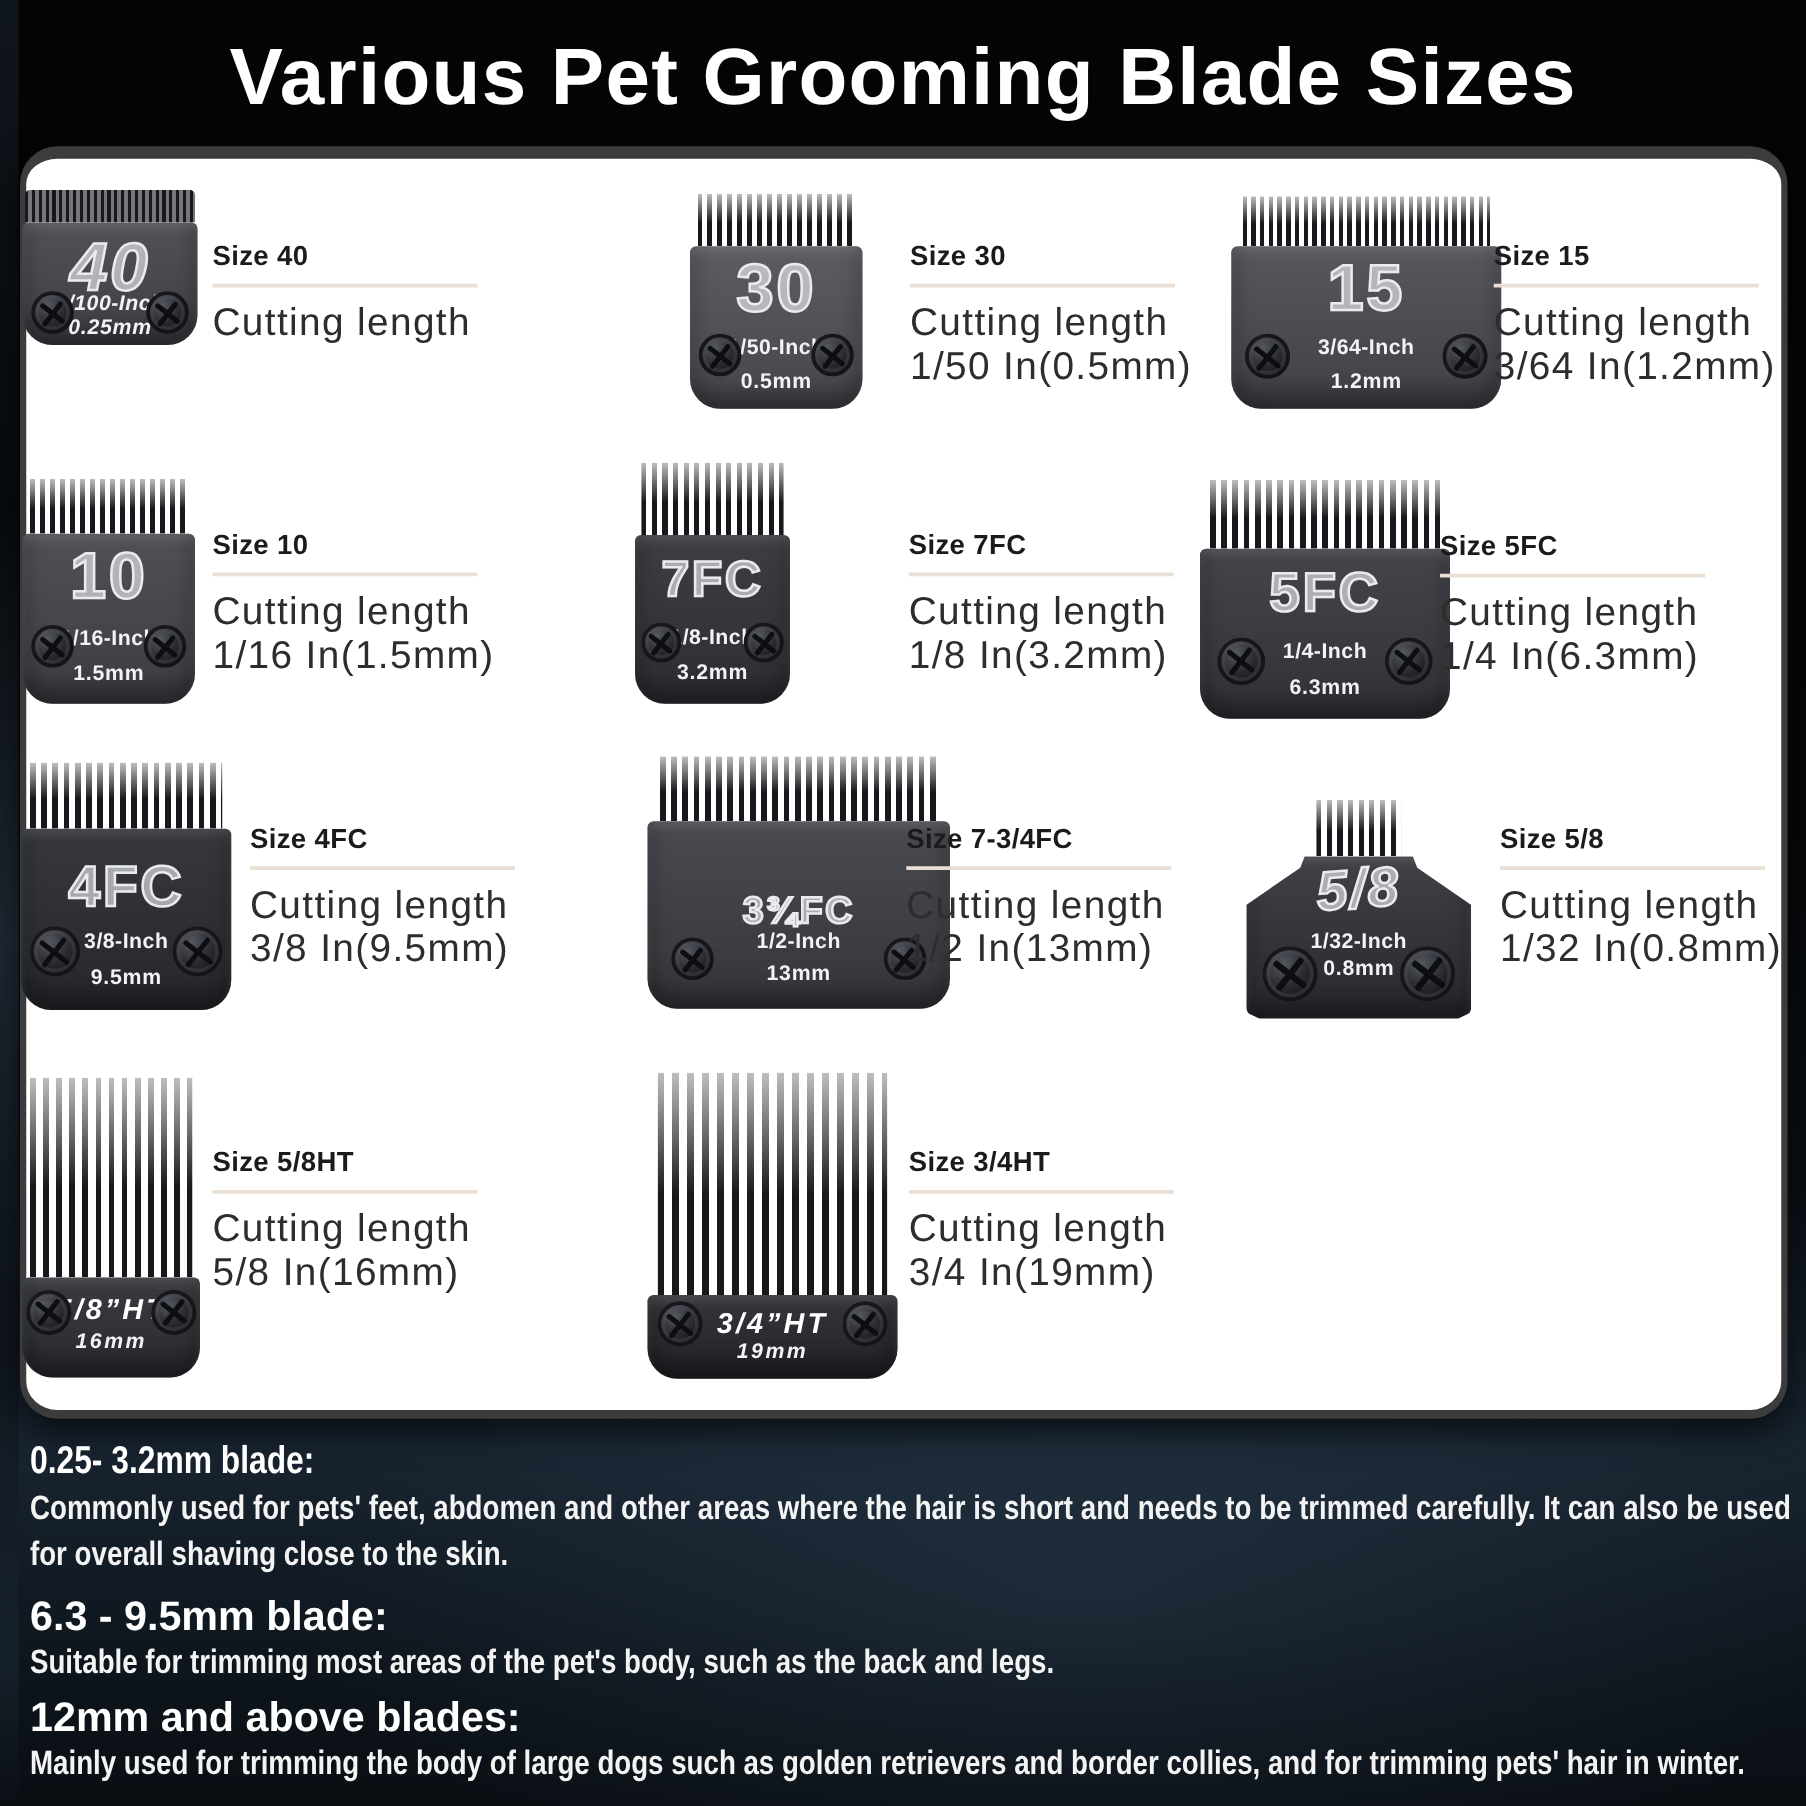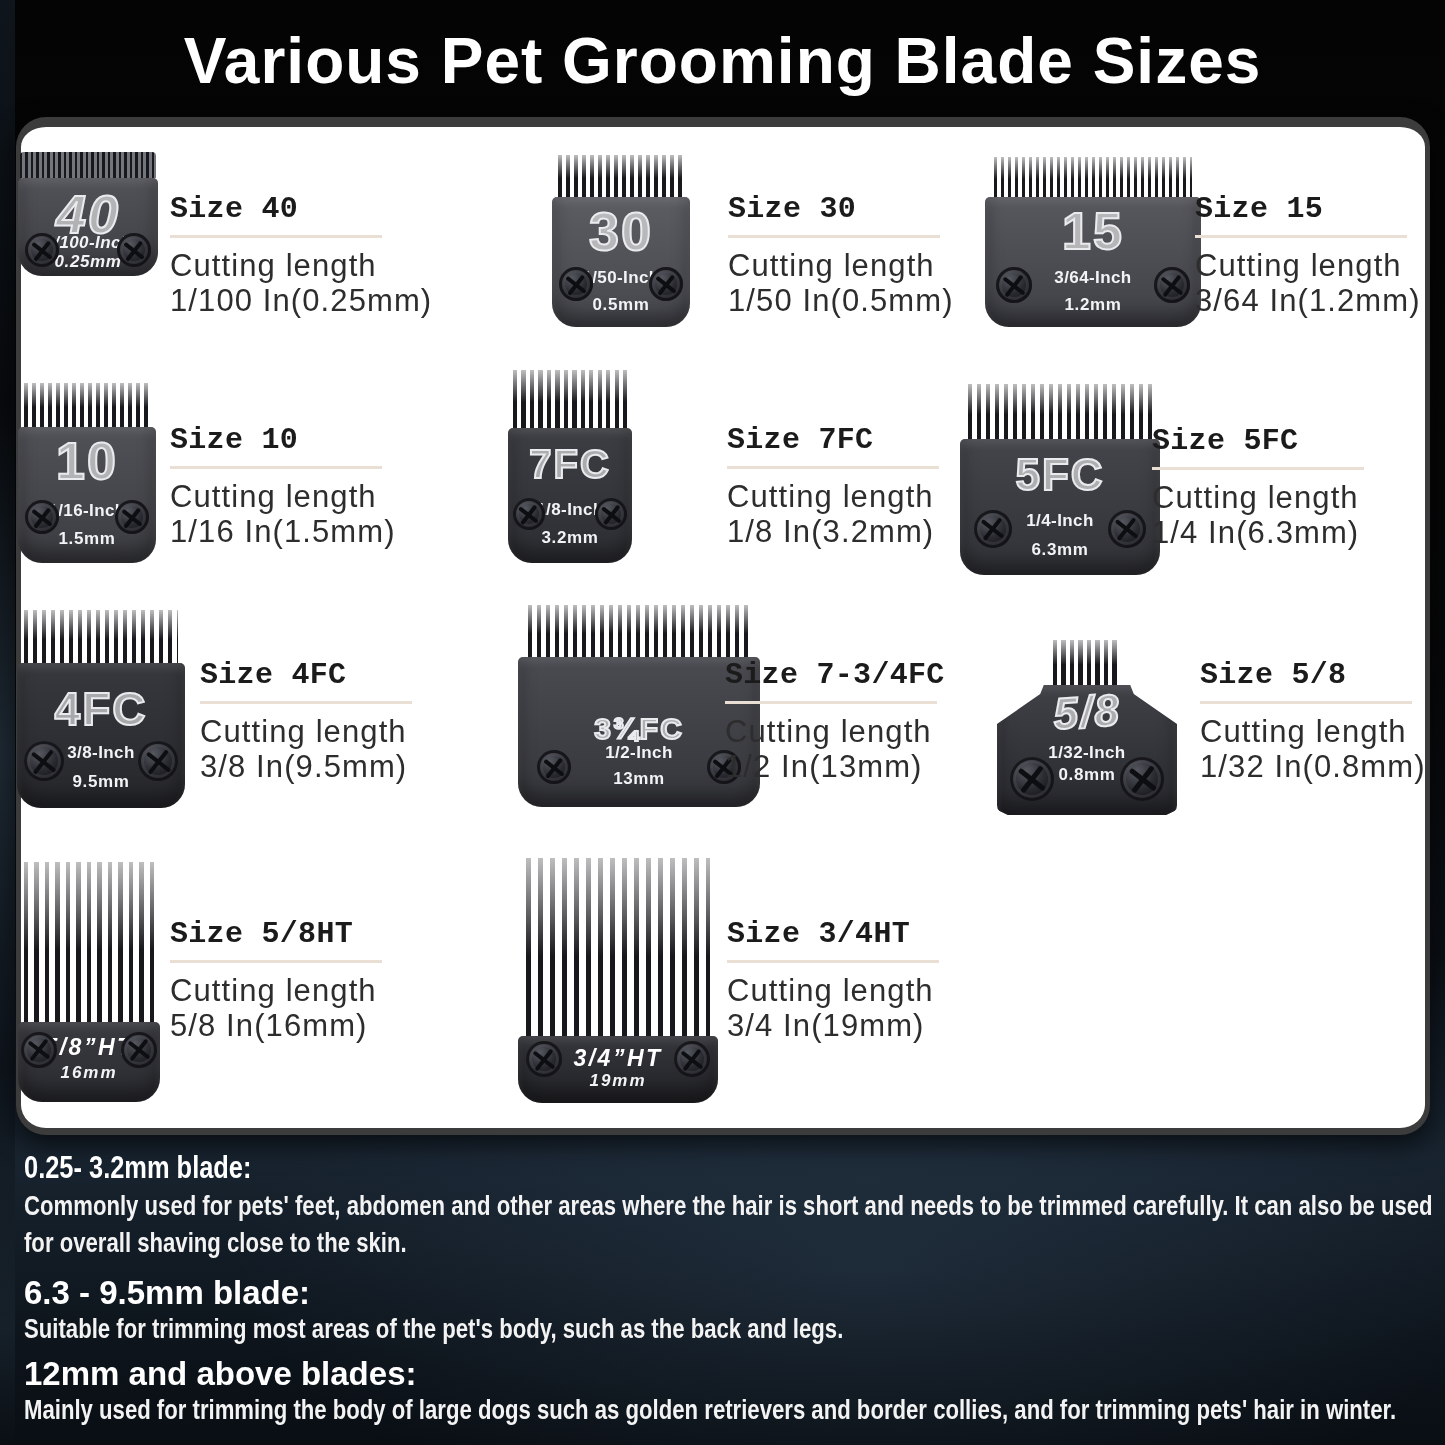--- a/index.html
+++ b/index.html
@@ -46,21 +46,21 @@
   .b58 .teeth{left:31%;right:31%;}
   .b58 .body{border-radius:0 0 10px 10px;
     clip-path:polygon(26% 0,74% 0,76% 7%,100% 30%,100% 96%,94% 100%,6% 100%,0 96%,0 30%,24% 7%);}
   .b58 .num{font-style:italic;transform:rotate(-4deg);}
   .ht .num{font-size:23px;font-style:italic;-webkit-text-stroke:0;color:#ffffff;letter-spacing:2.5px;
     text-shadow:none;font-weight:700;}
   .ht .mm{font-style:italic;letter-spacing:2px;}
 
   
   .tcell{position:absolute;}
-  .size-h{font-size:30px;font-weight:700;color:#1b1b1b;letter-spacing:.3px;white-space:nowrap;font-family:Liberation Mono, monospace;}
+  .size-h{font-size:22px;font-weight:700;color:#1b1b1b;letter-spacing:.3px;white-space:nowrap;}
   .tdiv{width:212px;height:3px;background:#eadfd5;margin:9px 0 10px 0;}
   .cut,.cutv{font-size:31px;font-weight:400;color:#2d2d2d;letter-spacing:1.1px;line-height:35px;white-space:nowrap;}
 
   
   .note{position:absolute;left:24px;color:#ffffff;white-space:nowrap;}
   .cond{display:inline-block;transform:scaleX(.82);transform-origin:0 50%;}
   .nh1{font-size:31px;font-weight:700;}
   .np{font-size:27px;font-weight:700;color:#f3f3f3;}
   .nh{font-size:33px;font-weight:700;}
 </style>
@@ -79,21 +79,20 @@
       <div class="inch">1/100-Inch</div>
       <div class="mm">0.25mm</div>
       <span class="screw l"></span>
       <span class="screw r"></span>
     </div>
   </div>
   <div class="tcell" style="left:170px;top:192px;">
     <div class="size-h">Size 40</div>
     <div class="tdiv"></div>
     <div class="cut">Cutting length</div>
-    <div class="cutv">1/100 In(0.25mm)</div>
   </div>
 
   <div class="blade" style="left:552px;top:155px;width:138px;height:172px;--th:42px;--tw:4px;--tp:8px;--b1:#5c5d63;--b2:#46474d;--numS:54px;--numT:5%;--inchT:55%;--mmT:76%;--scrT:54%;--scrS:34px;">
     <div class="teeth"></div>
     <div class="body">
       <div class="num">30</div>
       <div class="inch">1/50-Inch</div>
       <div class="mm">0.5mm</div>
       <span class="screw l"></span>
       <span class="screw r"></span>

